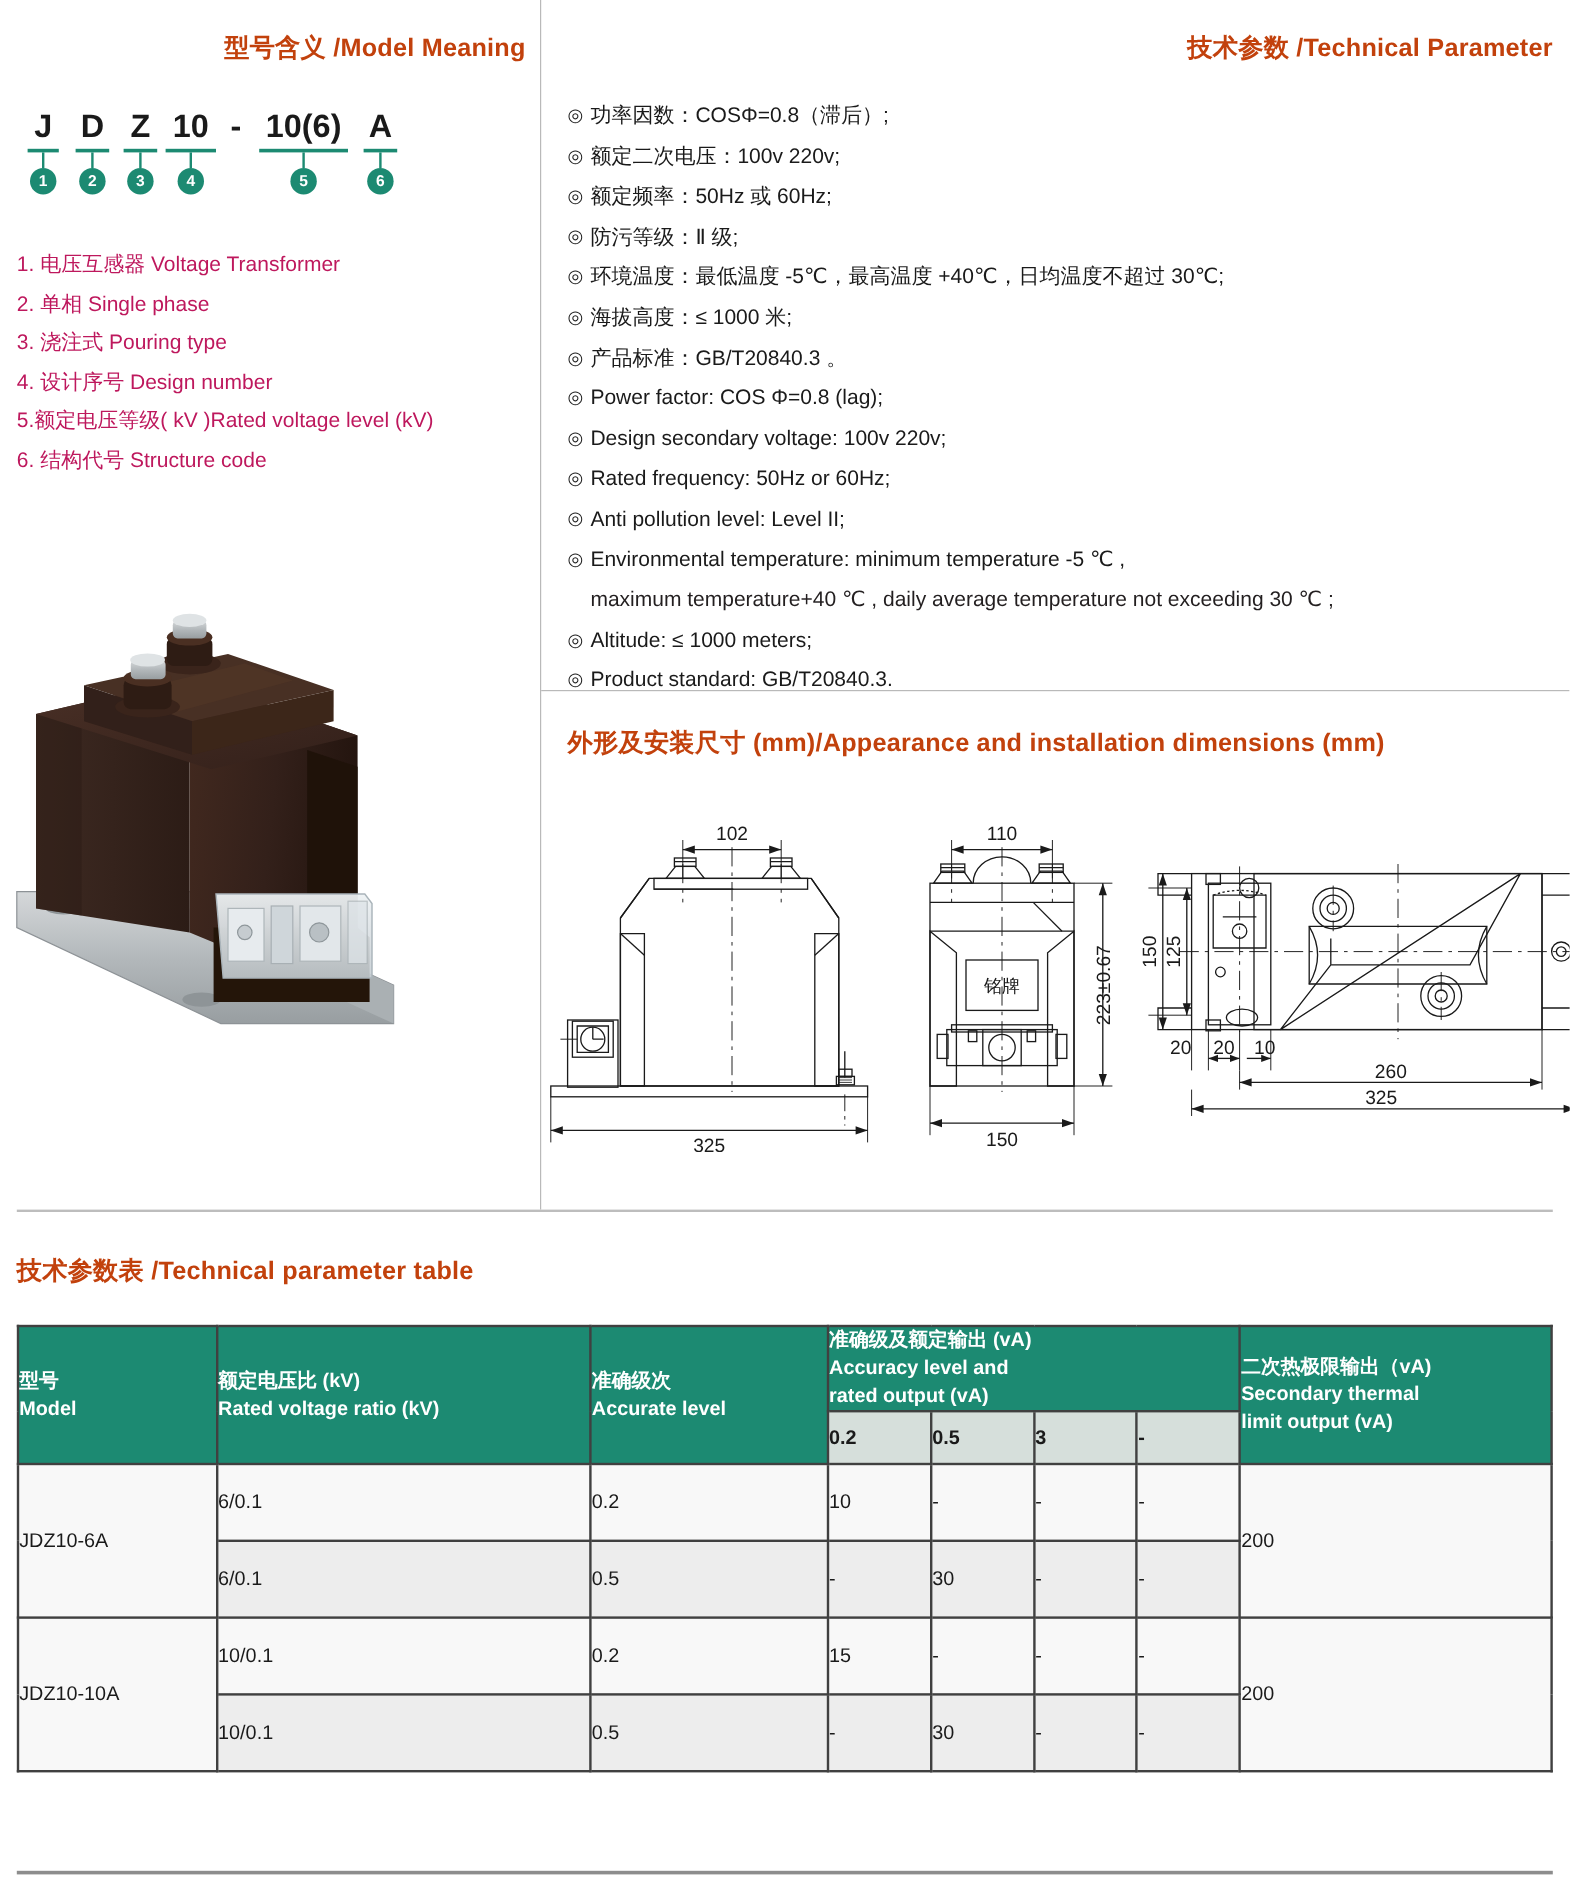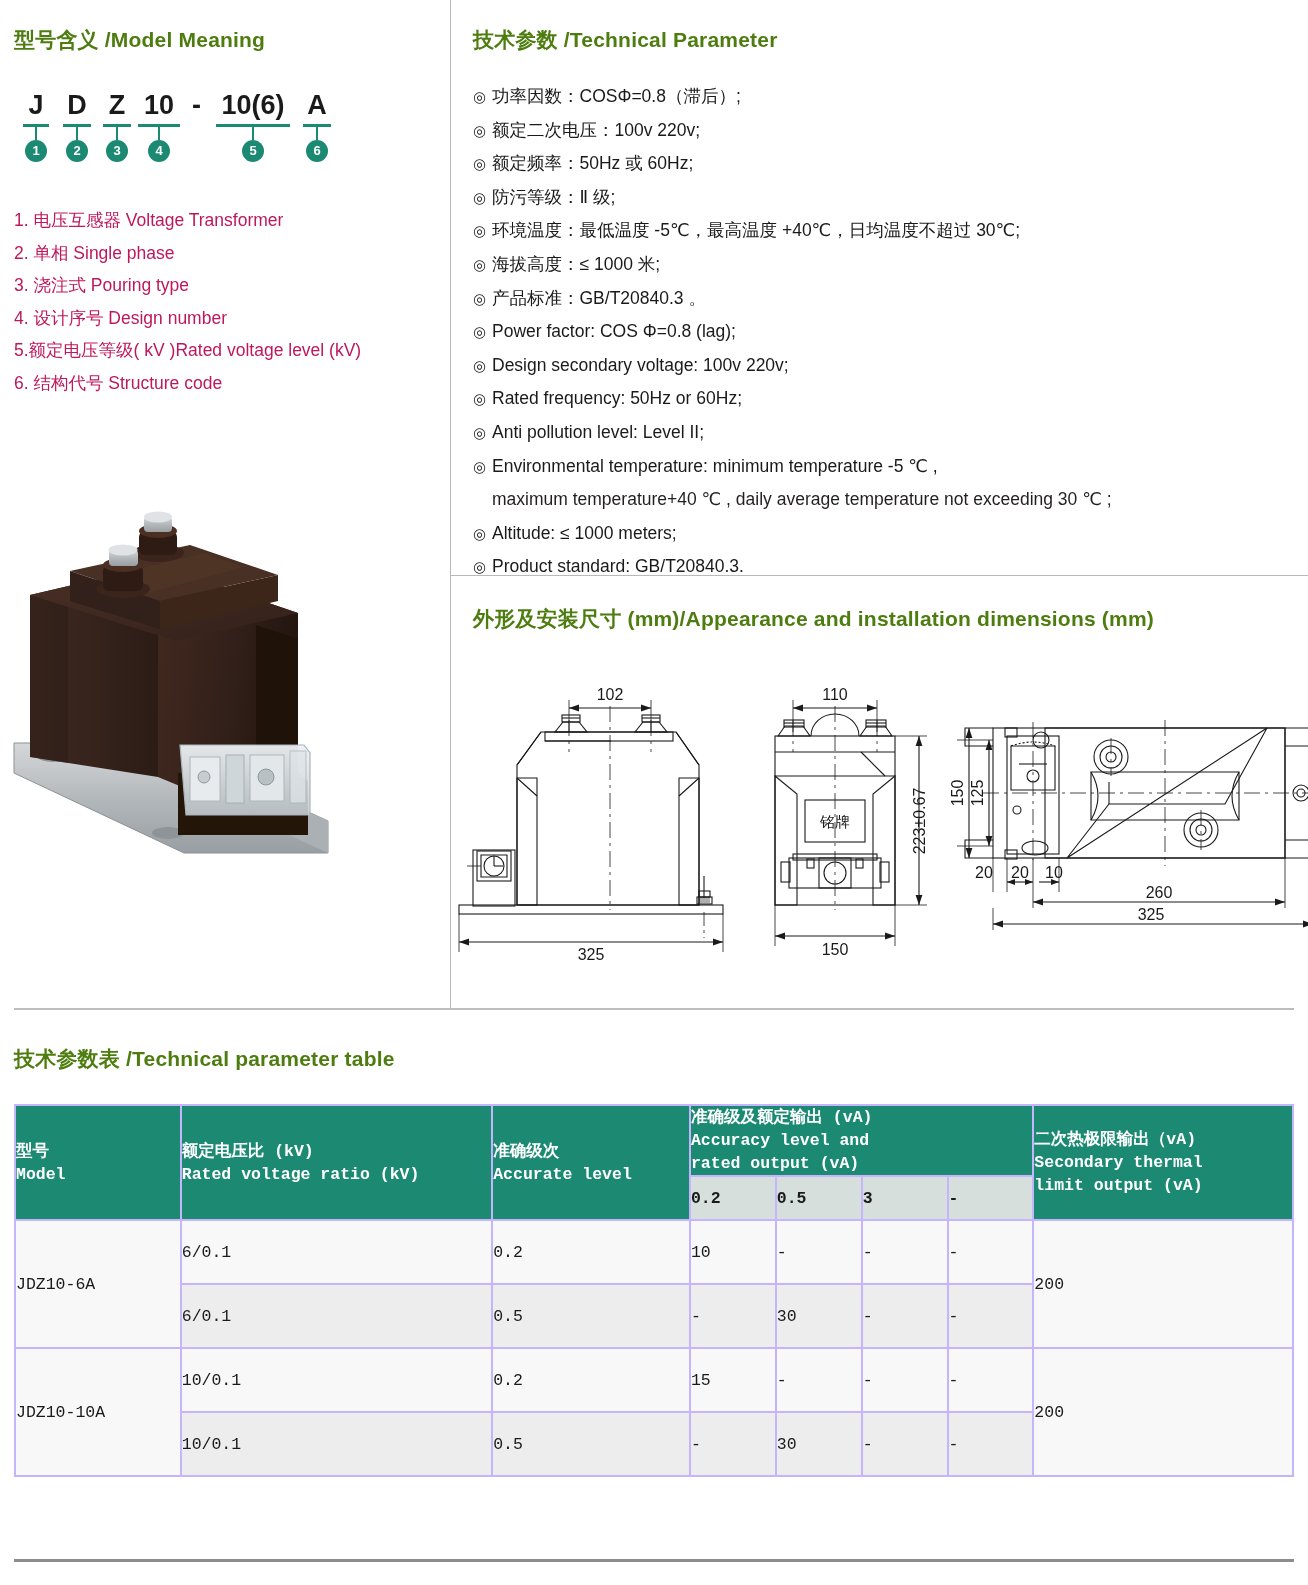--- a/index.html
+++ b/index.html
@@ -8,22 +8,22 @@
     width:1308px; height:1585px;
     background:#ffffff;
     font-family:"Liberation Sans","DejaVu Sans",sans-serif;
     color:#231f20;
     position:relative;
     overflow:hidden;
   }
 
   
   .sec-title{
-    font-size:21px; font-weight:bold; color:#4d7c0f;
-    letter-spacing:.2px; white-space:nowrap;
+    font-size:21px; font-weight:bold; color:#c2410c;
+    letter-spacing:.2px; white-space:nowrap;text-align:right;
   }
 
   
   .top{ display:flex; width:1308px; height:1008px; }
   .col-left{ width:450px; position:relative; padding:26px 12px 0 14px; }
   .col-right{ width:858px; position:relative; border-left:1px solid #b9b9b9; padding:26px 14px 0 22px; }
 
   
   .model-code{ position:relative; margin-top:36px; height:92px; }
   .code-item{ position:absolute; top:0; text-align:center; }
@@ -81,21 +81,21 @@
   }
 
   
   .tbl-head{ position:absolute; left:14px; top:1045px; }
   table.spec{
     position:absolute; left:14px; top:1104px;
     width:1280px; border-collapse:collapse;
     font-size:16.5px;
   }
   table.spec th, table.spec td{
-    border:2px solid #c4b5fd; padding:0; vertical-align:middle;font-family:Liberation Mono, monospace;
+    border:2px solid #404040; padding:0; vertical-align:middle;
   }
   .hd{
     background:#1c8a72; color:#ffffff; font-weight:bold;
     text-align:left; padding:13px 14px; line-height:23px; font-size:16.5px;
     vertical-align:middle;
   }
   .sub{
     background:#d6dfdb; color:#1a1a1a; font-weight:bold;
     padding:9px 14px; height:44px; font-size:16.5px; text-align:left;
   }

